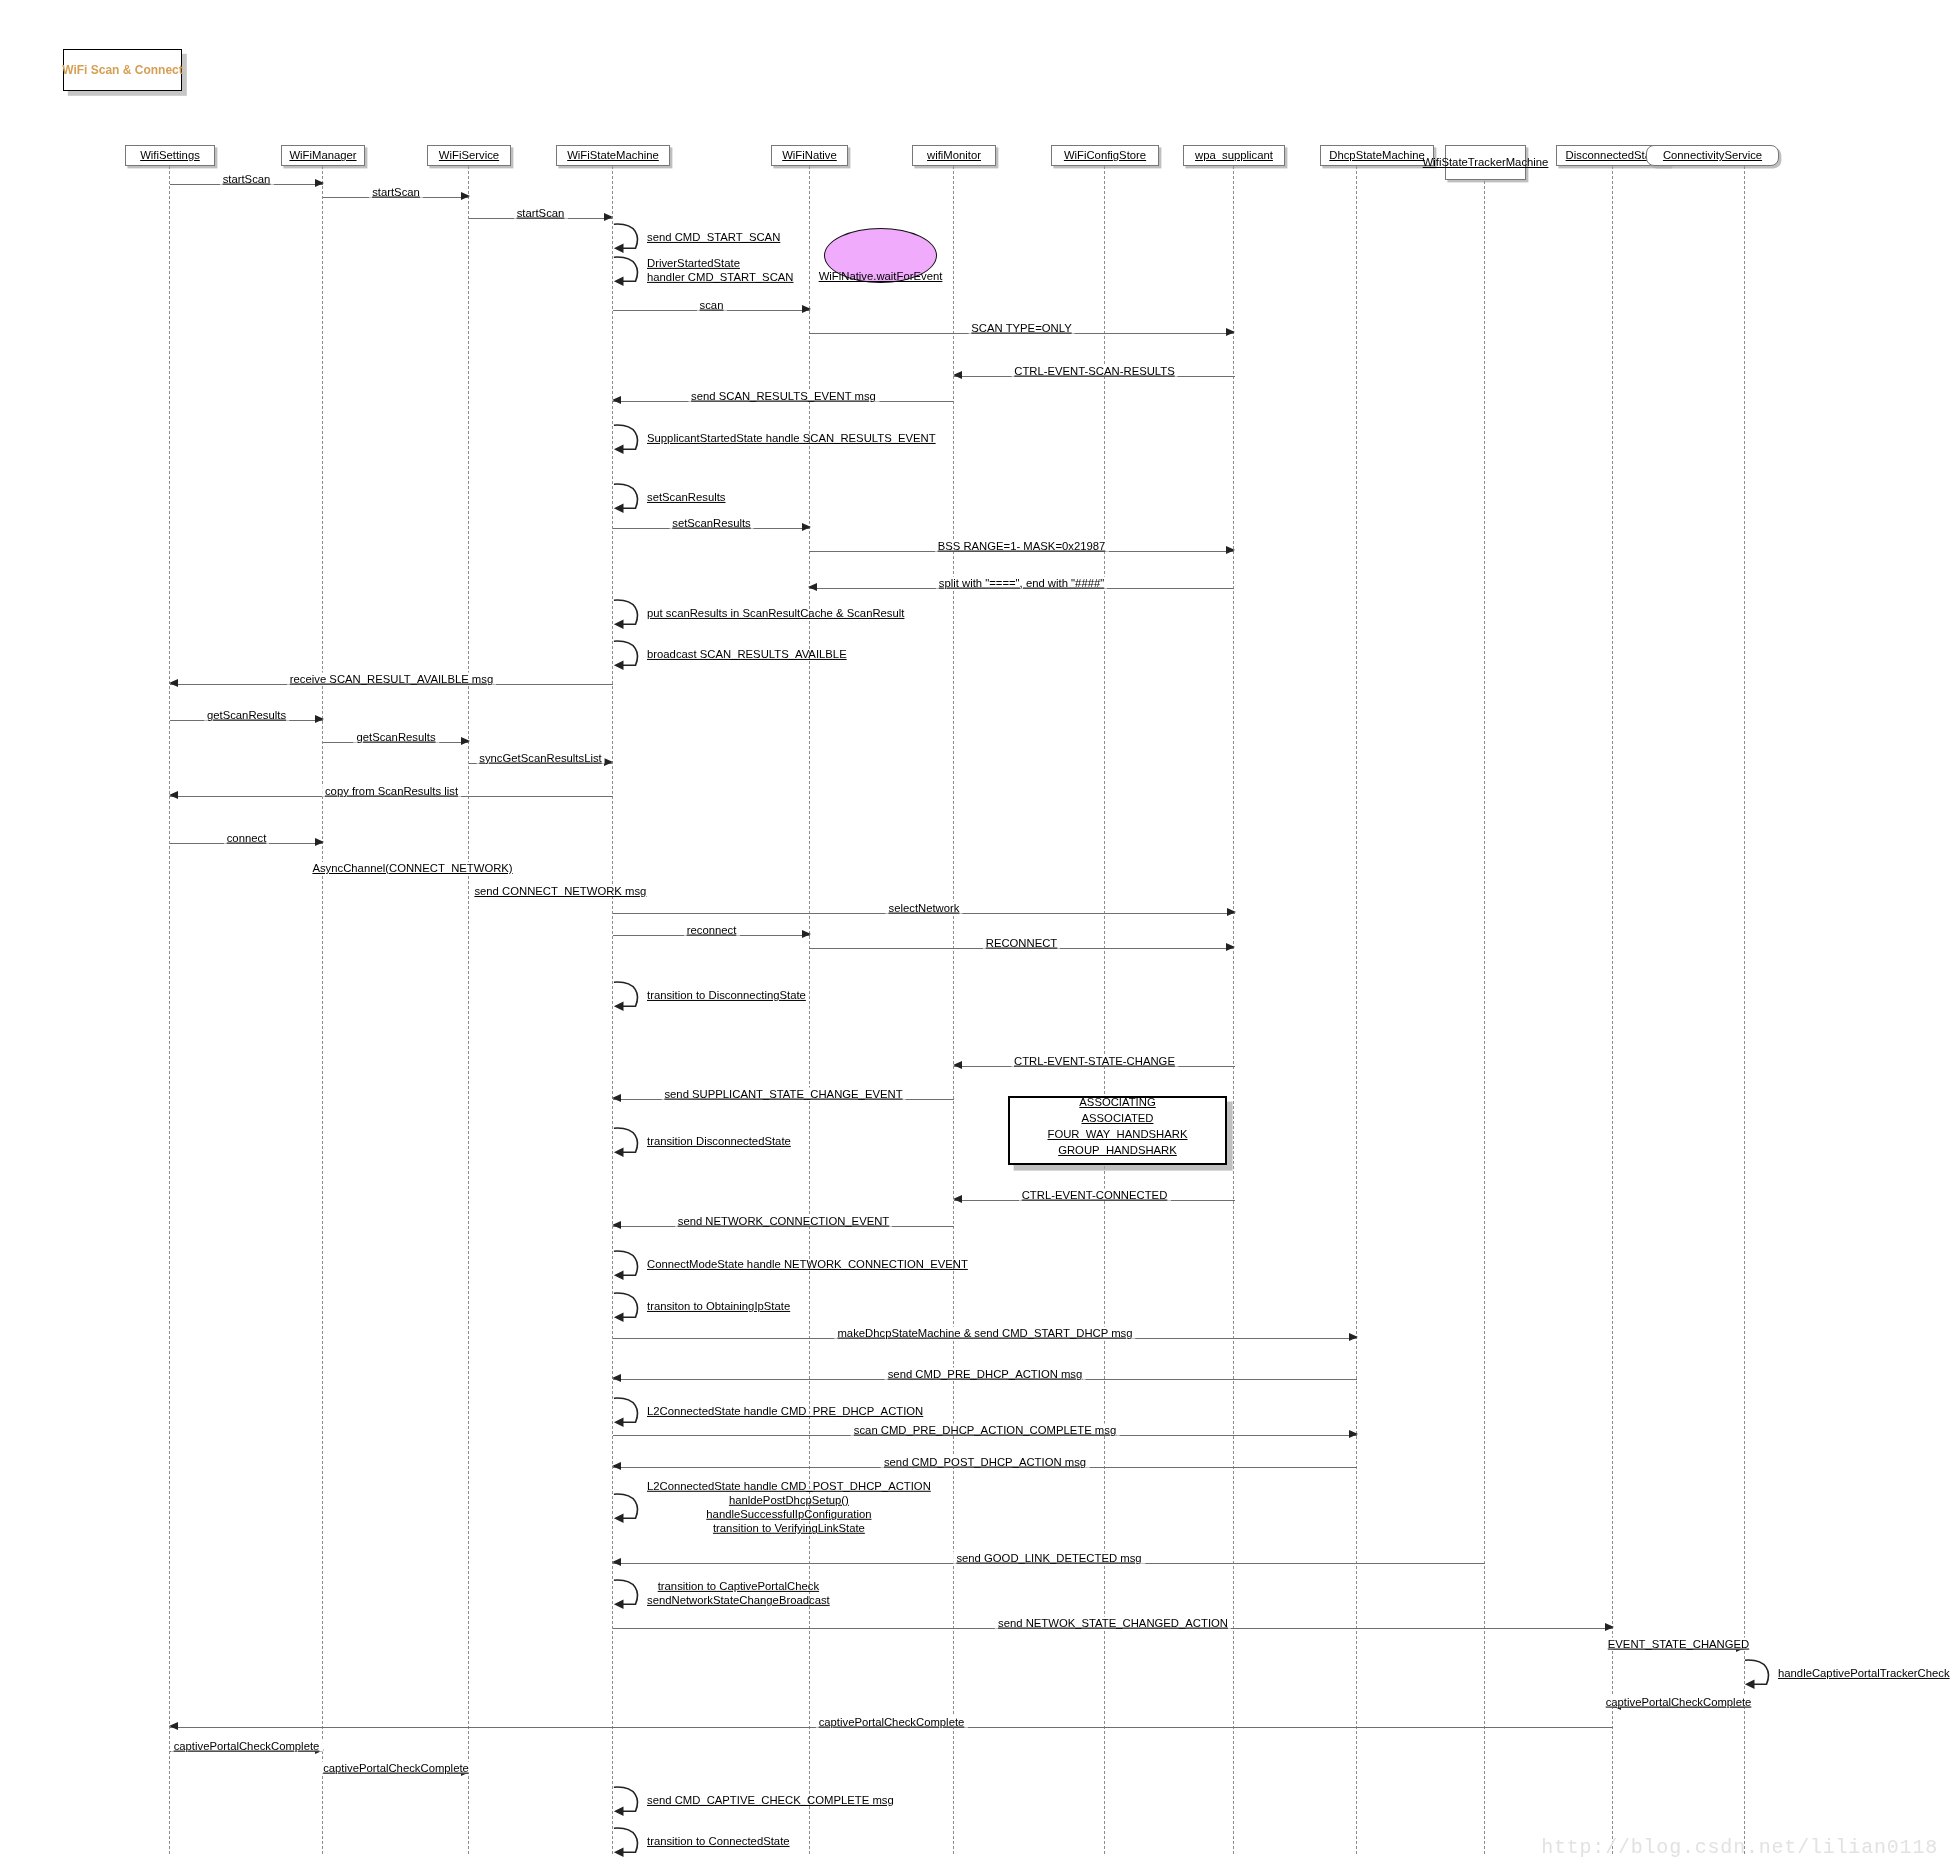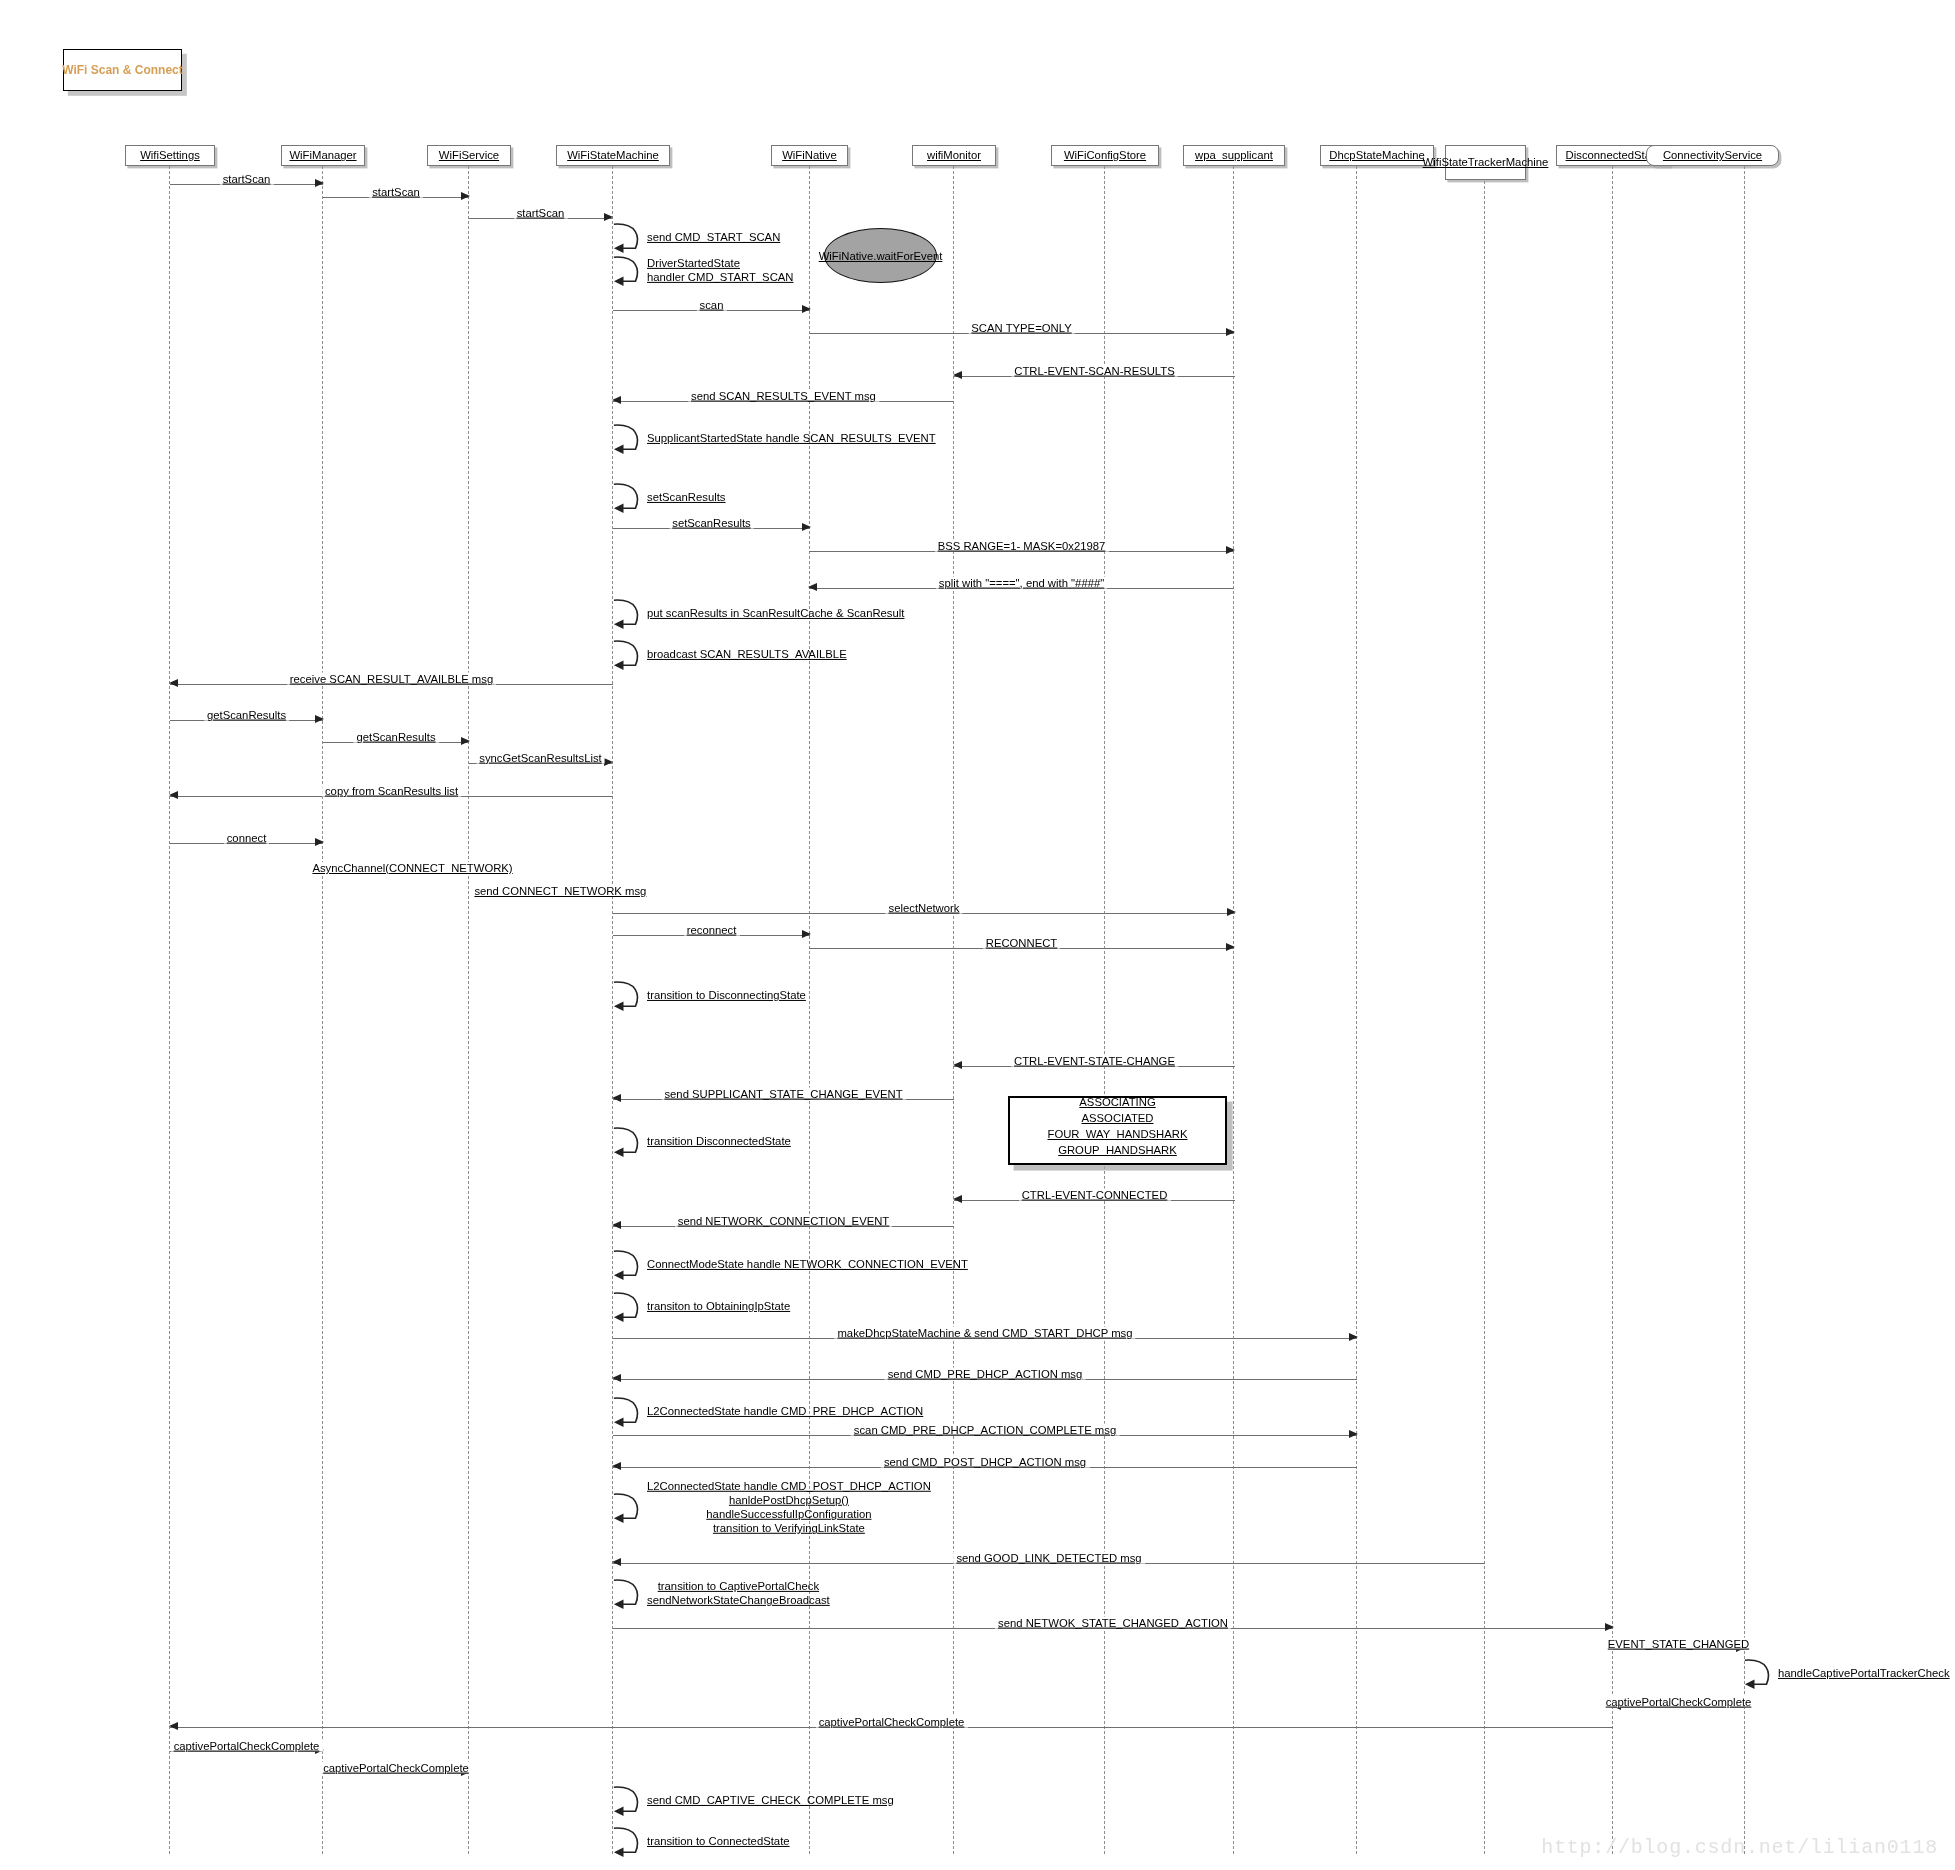--- a/index.html
+++ b/index.html
@@ -75,21 +75,21 @@
   .self .slbl{
     position:absolute;left:34px;top:50%;transform:translateY(-50%);
     font-size:11.3px;color:#000;white-space:nowrap;line-height:1.25;
   }
   .self .slbl span{display:block;text-decoration:underline;}
   .self .slbl.center span{text-align:center;}
 
   
   .oval{
     position:absolute;border:1.6px solid #111;border-radius:50%;
-    background:#a3a3a3;display:flex;align-items:center;justify-content:center;
+    background:#f0abfc;display:flex;align-items:flex-end;justify-content:center;
     box-sizing:border-box;
   }
   .oval span{font-size:11.3px;text-decoration:underline;white-space:nowrap;}
 
   .statebox{
     position:absolute;border:2.4px solid #000;background:#fff;
     box-shadow:5.6px 5.6px 0 0 rgba(165,165,165,.7);
     box-sizing:border-box;
     display:flex;flex-direction:column;align-items:center;justify-content:center;
     padding:4.8px 0;

